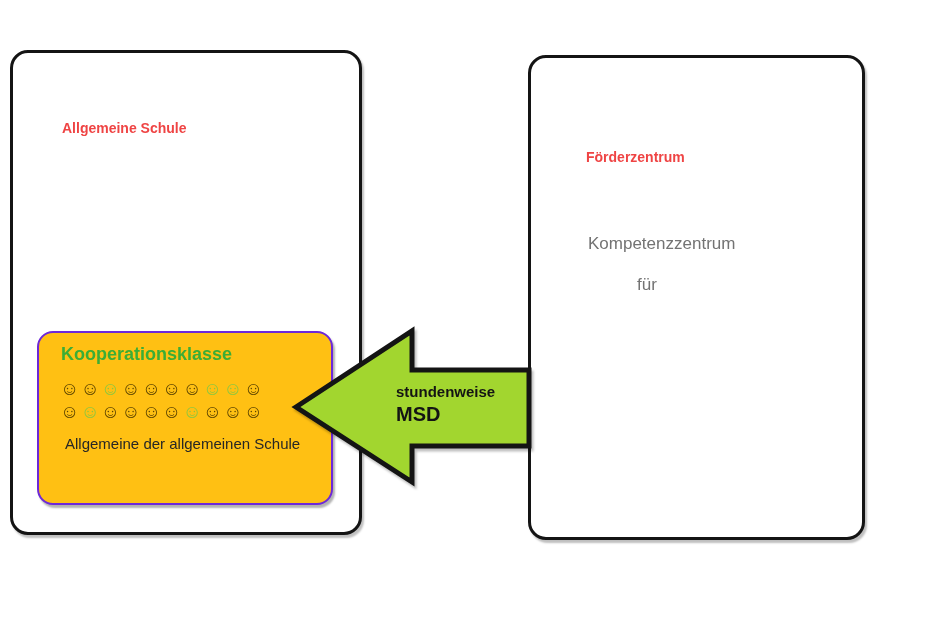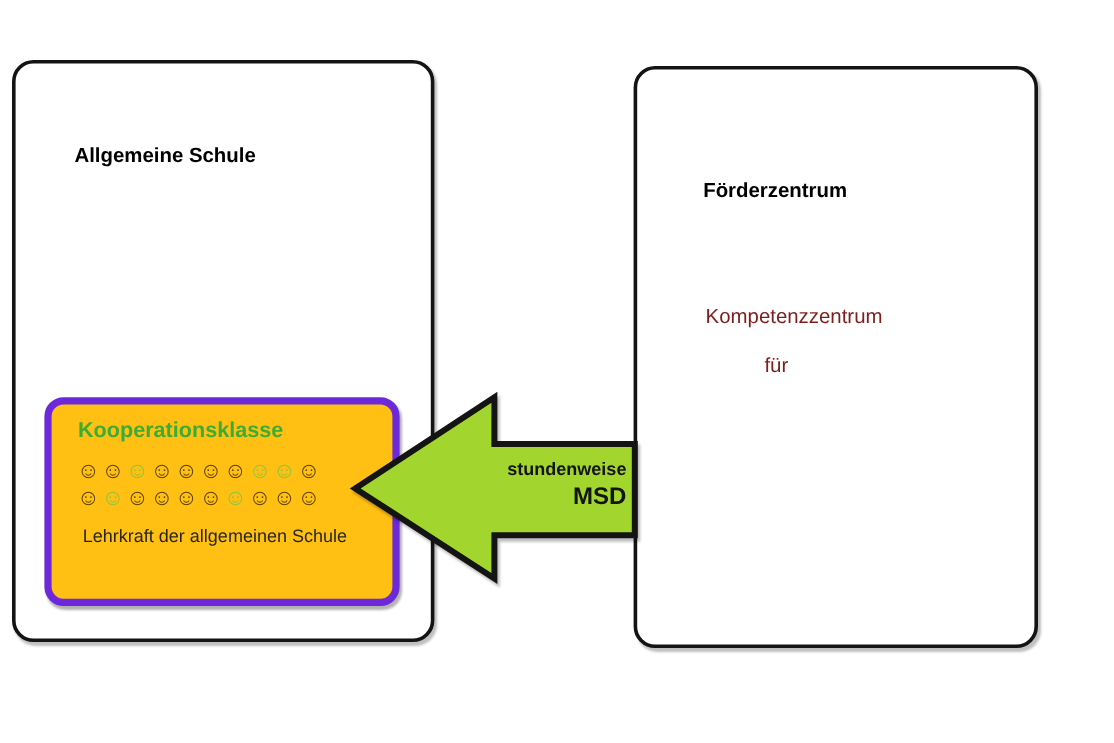--- a/index.html
+++ b/index.html
@@ -20,45 +20,44 @@
     background: #ffffff;
     border: 3px solid #141414;
     border-radius: 18px;
     box-shadow: 2px 3px 2px rgba(0,0,0,0.25);
   }
   .box-left  { left: 10px;  top: 50px; width: 352px; height: 485px; }
   .box-right { left: 528px; top: 55px; width: 337px; height: 485px; }
 
   .box-title {
     position: absolute;
-    font-size: 17px;
+    font-size: 14px;
     font-weight: bold;
-    color: #000000;
+    color: #ef4444;
     white-space: nowrap;
   }
   .left-title  { left: 62px;  top: 120px; }
   .right-title { left: 586px; top: 149px; }
 
   .right-line {
     position: absolute;
     font-size: 17px;
-    color: #7f1d1d;
+    color: #737373;
     white-space: nowrap;
-    margin-top: 20px;
   }
   .right-line-0 { left: 588px; top: 234px; }
   .right-line-1 { left: 637px; top: 275px; }
   .right-line-2 { left: 581px; top: 350px; }
 
   .coop-box {
     position: absolute;
     left: 37px; top: 331px;
     width: 296px; height: 174px;
     background: #FFC013;
-    border: 6px solid #6d28d9;
+    border: 2px solid #6d28d9;
     border-radius: 16px;
     box-shadow: 2px 3px 2px rgba(0,0,0,0.3);
   }
   .coop-title {
     position: absolute;
     left: 22px; top: 11px;
     font-size: 18px;
     font-weight: bold;
     color: #3BAD36;
     white-space: nowrap;
@@ -85,21 +84,21 @@
   .arrow-svg {
     position: absolute;
     left: 286px; top: 321px;
     width: 248px; height: 170px;
     filter: drop-shadow(2px 3px 1px rgba(0,0,0,0.25));
   }
   .arrow-label {
     position: absolute;
     left: 396px; top: 381px;
     width: 126px;
-    text-align: right;
+    text-align: left;
     font-weight: bold;
     font-size: 15px;
     color: #141414;
     line-height: 22px;
   }
   .arrow-label .line2 { font-size: 20px; }
 </style>
 </head>
 <body>
 
@@ -110,21 +109,21 @@
 
   <div class="outer-box box-right"></div>
   <div class="box-title right-title">Förderzentrum</div>
   <div class="right-line right-line-0">Kompetenzzentrum</div>
   <div class="right-line right-line-1">für</div>
 
   <div class="coop-box">
     <div class="coop-title">Kooperationsklasse</div>
     <div class="smiley-row smiley-row-0"><span class="smiley" style="color: rgb(92, 68, 0);">☺</span><span class="smiley" style="color: rgb(92, 68, 0);">☺</span><span class="smiley" style="color: rgb(141, 198, 63);">☺</span><span class="smiley" style="color: rgb(92, 68, 0);">☺</span><span class="smiley" style="color: rgb(92, 68, 0);">☺</span><span class="smiley" style="color: rgb(92, 68, 0);">☺</span><span class="smiley" style="color: rgb(92, 68, 0);">☺</span><span class="smiley" style="color: rgb(141, 198, 63);">☺</span><span class="smiley" style="color: rgb(141, 198, 63);">☺</span><span class="smiley" style="color: rgb(92, 68, 0);">☺</span></div>
     <div class="smiley-row smiley-row-1"><span class="smiley" style="color: rgb(92, 68, 0);">☺</span><span class="smiley" style="color: rgb(141, 198, 63);">☺</span><span class="smiley" style="color: rgb(92, 68, 0);">☺</span><span class="smiley" style="color: rgb(92, 68, 0);">☺</span><span class="smiley" style="color: rgb(92, 68, 0);">☺</span><span class="smiley" style="color: rgb(92, 68, 0);">☺</span><span class="smiley" style="color: rgb(141, 198, 63);">☺</span><span class="smiley" style="color: rgb(92, 68, 0);">☺</span><span class="smiley" style="color: rgb(92, 68, 0);">☺</span><span class="smiley" style="color: rgb(92, 68, 0);">☺</span></div>
-    <div class="coop-caption">Lehrkraft der allgemeinen Schule</div>
+    <div class="coop-caption">Allgemeine der allgemeinen Schule</div>
   </div>
 
   <svg class="arrow-svg" viewBox="0 0 248 170" aria-hidden="true">
     <polygon points="10,86 126,10 126,49 243,49 243,125 126,125 126,161" stroke="#141414" stroke-width="5" stroke-linejoin="miter" fill="#A2D62F"></polygon>
   </svg>
   <div class="arrow-label">
     <div class="line1">stundenweise</div>
     <div class="line2">MSD</div>
   </div>
 

